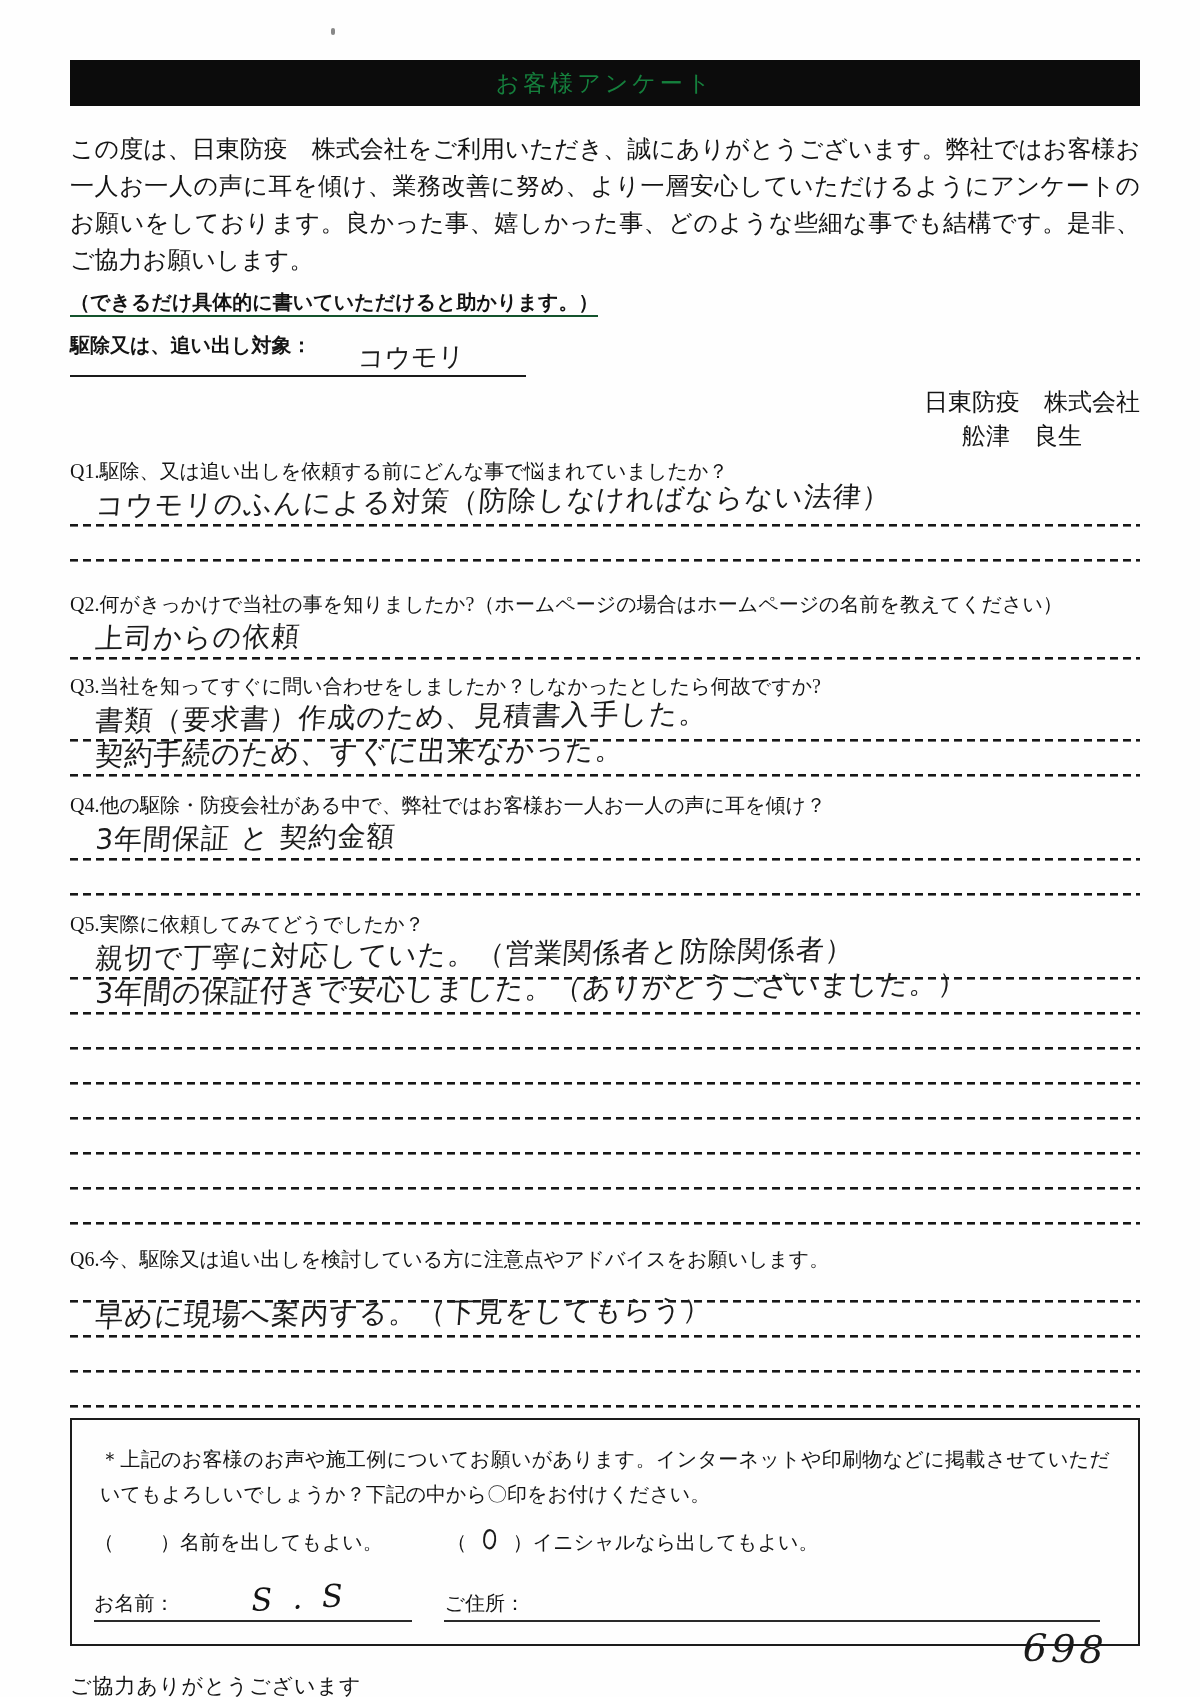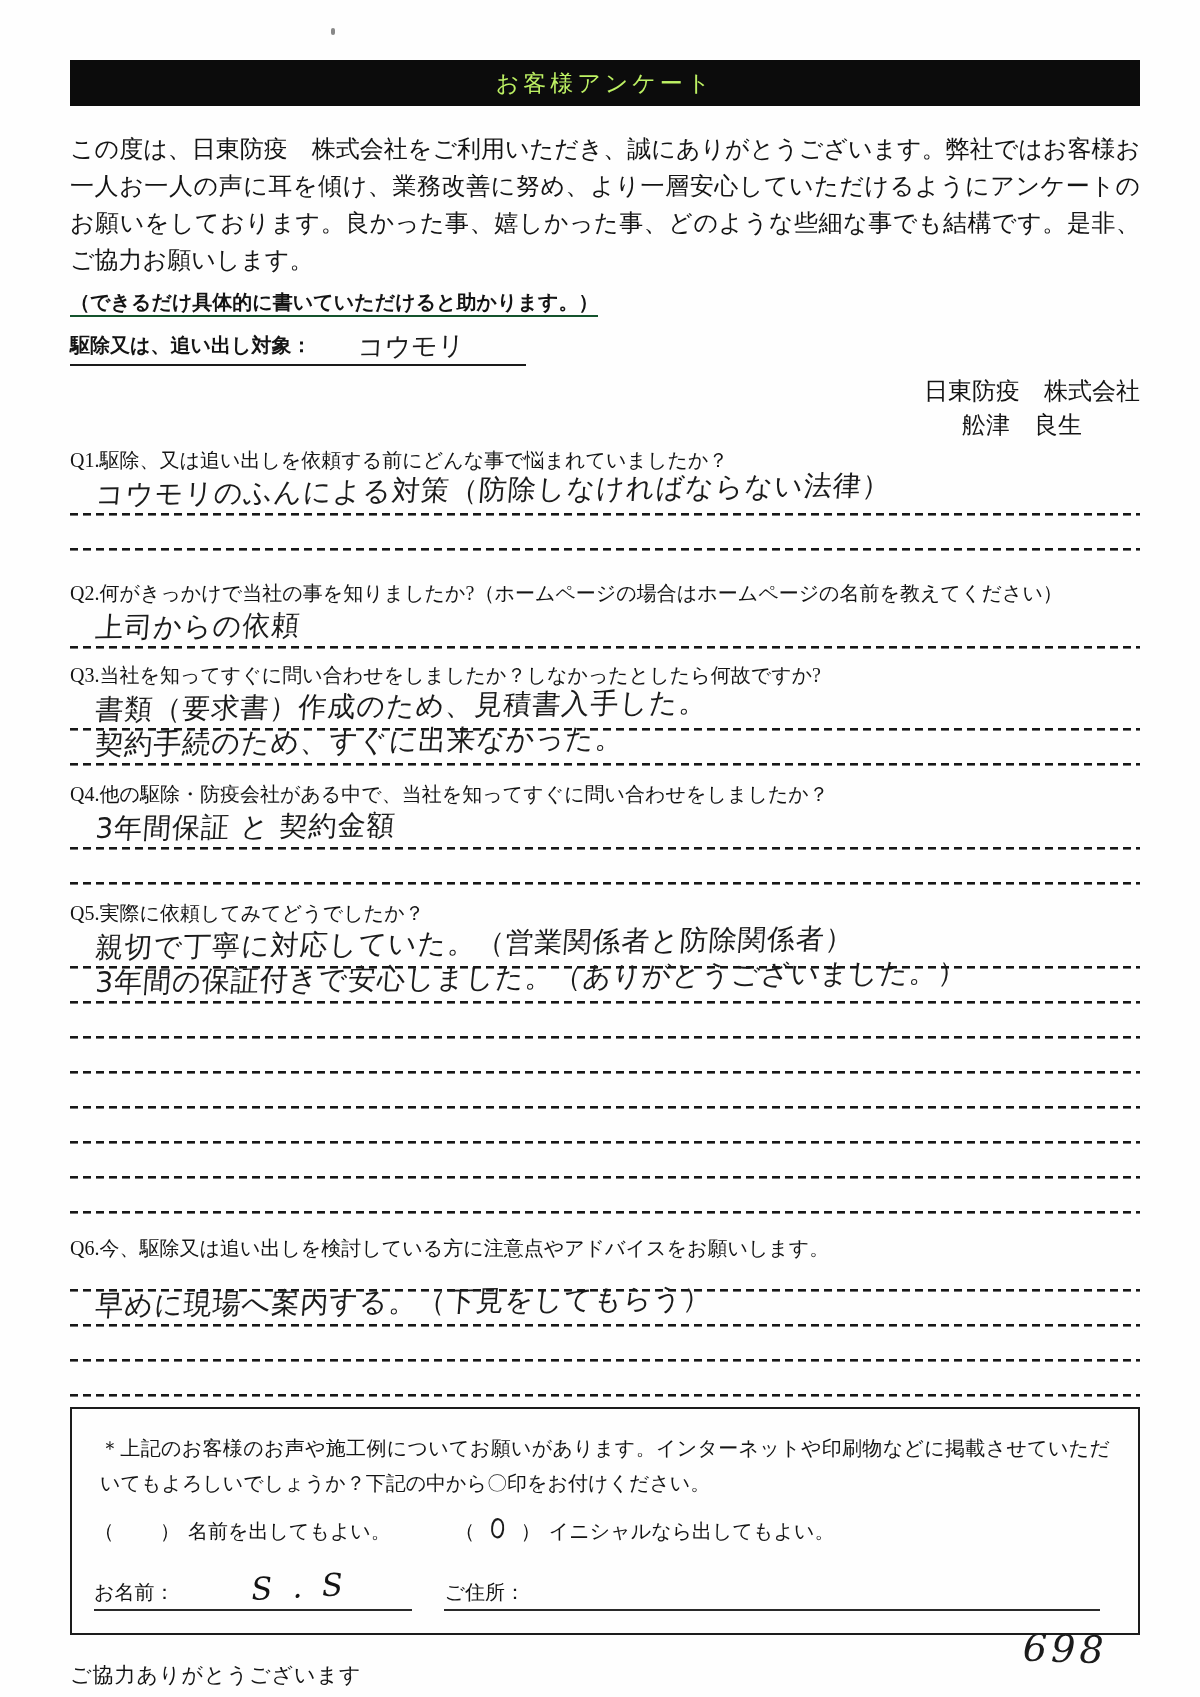--- a/index.html
+++ b/index.html
@@ -5,28 +5,28 @@
   html,body { margin:0; padding:0; background:#ffffff; }
   .sheet {
     position:relative; width:1200px; height:1697px; background:#fefefe;
     font-family:"Liberation Serif", serif; color:#141414; overflow:hidden;
   }
   .content { margin:0 60px 0 70px; }
 
   .artifact-dot { position:absolute; left:331px; top:28px; width:4px; height:7px; background:#888; border-radius:2px; }
 
   .titlebar { margin-top:60px; height:46px; background:#0c0c0c; display:flex; align-items:center; justify-content:center; }
-  .titlebar .title-text { color:#bef264; font-size:23px; letter-spacing:4px; }
+  .titlebar .title-text { color:#15803d; font-size:23px; letter-spacing:4px; }
 
   .intro { margin:25px 0 0; font-size:24px; line-height:37px; text-align:justify; }
   .note { margin:7px 0 0; font-size:20px; font-weight:bold; line-height:32px; }
   .note .uline { border-bottom:2px solid #14532d; padding-bottom:2px; }
 
   .target-row { margin-top:11px; font-size:20px; font-weight:bold; line-height:32px; white-space:nowrap; }
-  .target-label { display:inline-block; border-bottom:2px solid #1a1a1a; padding-bottom:3px; }
+  .target-label { display:inline-block; border-bottom:2px solid #1a1a1a; padding-bottom:12px;font-family:Liberation Mono, monospace; }
   .target-blank { display:inline-block; width:215px; height:32px; border-bottom:2px solid #1a1a1a; position:relative; vertical-align:bottom; }
   .hw { font-family:"DejaVu Sans", sans-serif; color:#1b1b1b; }
   .hw-target { position:absolute; left:46px; bottom:1px; font-size:26px; font-weight:normal; transform:rotate(-1deg) skewX(-4deg); transform-origin:left bottom; white-space:nowrap; }
 
   .company-block { margin-top:8px; text-align:right; font-size:24px; line-height:34px; }
   .company-person { padding-right:58px; }
 
   #questions { margin-top:1px; }
   .question { position:relative; }
   .q-label { margin:0; font-size:20px; line-height:28px; white-space:nowrap; }
@@ -39,21 +39,21 @@
   .q1 { margin-top:4px; } .q2 { margin-top:28px; } .q3 { margin-top:12px; }
   .q4 { margin-top:14px; } .q5 { margin-top:14px; } .q6 { margin-top:20px; }
 
   .consent-box { margin-top:10px; border:2px solid #1c1c1c; padding:16px 22px 22px; }
   .consent-text { margin:6px; font-size:20px; line-height:35px; text-align:justify; }
   .consent-options { margin-top:12px; font-size:20px; display:flex; align-items:flex-end; height:32px; }
   .option { white-space:nowrap; }
   .option + .option { margin-left:64px; }
   .mark-slot { display:inline-block; width:46px; text-align:center; position:relative; }
   .hw-mark { display:inline-block; font-size:27px; line-height:20px; transform:scaleX(0.72) rotate(9deg); }
-  .option-label { margin-left:8px; }
+  .option-label { }
 
   .name-row { margin-top:30px; font-size:20px; display:flex; align-items:flex-end; }
   .field-label { display:inline-block; height:34px; line-height:34px; border-bottom:2px solid #2a2a2a; }
   .field-blank { display:inline-block; border-bottom:2px solid #2a2a2a; height:34px; position:relative; }
   .name-blank { width:238px; }
   .addr-label { margin-left:32px; }
   .addr-blank { width:575px; }
   .hw-name { position:absolute; left:78px; bottom:2px; font-family:"DejaVu Serif", serif; font-style:italic;
     font-size:31px; letter-spacing:5px; transform:rotate(-3deg); transform-origin:left bottom; white-space:nowrap; }
 
@@ -104,21 +104,21 @@
         <section class="question q3">
           <p class="q-label">Q3.当社を知ってすぐに問い合わせをしましたか？しなかったとしたら何故ですか?</p>
           <div class="answer-line first">
             <span class="hw">書類（要求書）作成のため、見積書入手した。</span>
           </div>
           <div class="answer-line">
             <span class="hw">契約手続のため、すぐに出来なかった。</span>
           </div>
         </section>
         <section class="question q4">
-          <p class="q-label">Q4.他の駆除・防疫会社がある中で、当社を知ってすぐに問い合わせをしましたか？</p>
+          <p class="q-label">Q4.他の駆除・防疫会社がある中で、弊社ではお客様お一人お一人の声に耳を傾け？</p>
           <div class="answer-line first">
             <span class="hw">3年間保証 と 契約金額</span>
           </div>
           <div class="answer-line"></div>
         </section>
         <section class="question q5">
           <p class="q-label">Q5.実際に依頼してみてどうでしたか？</p>
           <div class="answer-line first">
             <span class="hw">親切で丁寧に対応していた。（営業関係者と防除関係者）</span>
           </div>

